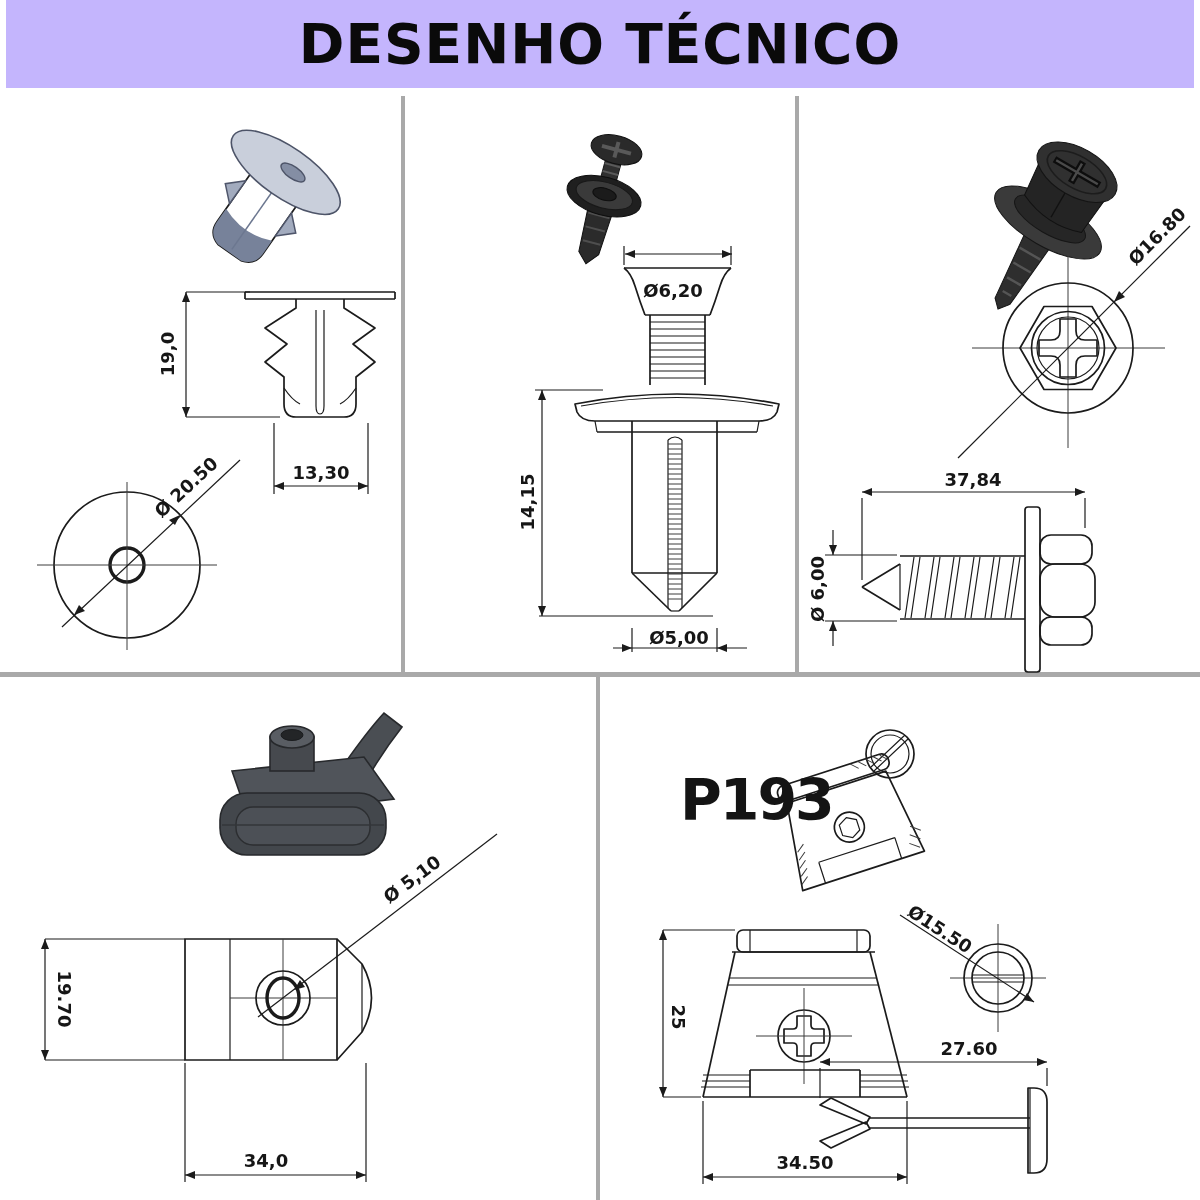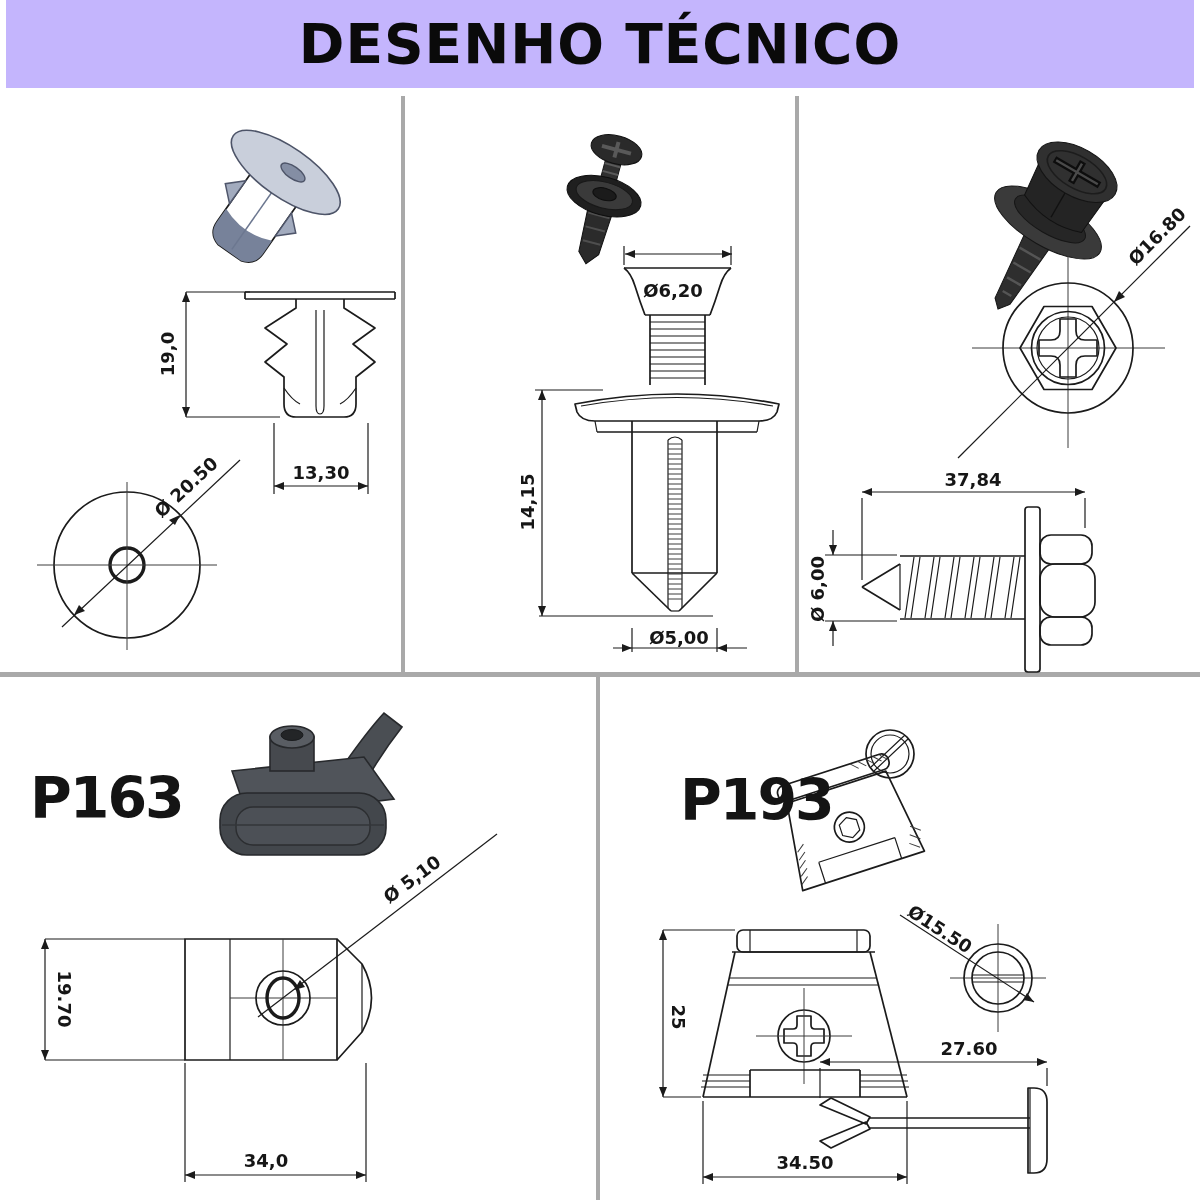--- a/index.html
+++ b/index.html
@@ -233,21 +233,20 @@
     <line class="k2" x1="45" y1="262" x2="45" y2="383"></line>
     <polygon class="fillk" points="45,262 41,272 49,272"></polygon>
     <polygon class="fillk" points="45,383 41,373 49,373"></polygon>
 
     <line class="k2" x1="185" y1="386" x2="185" y2="505"></line>
     <line class="k2" x1="366" y1="386" x2="366" y2="505"></line>
     <line class="k2" x1="185" y1="498" x2="366" y2="498"></line>
     <polygon class="fillk" points="185,498 195,494 195,502"></polygon>
     <polygon class="fillk" points="366,498 356,494 356,502"></polygon>
   </svg>
-  <div class="plabel" style="left:30px;top:93px;">P163</div>
   <div class="dim" style="left:412px;top:202px;transform:translate(-50%,-50%) rotate(-37deg);">Ø 5,10</div>
   <div class="dim rR" style="left:64px;top:322px;">19.70</div>
   <div class="dim" style="left:266px;top:483px;">34,0</div>
 </div>
 
 <div class="panel" style="left:598px;top:677px;width:602px;height:523px;">
   <svg width="602" height="523" viewBox="0 0 602 523">
 
     <g>
       <circle class="k" cx="292" cy="77" r="24"></circle>

